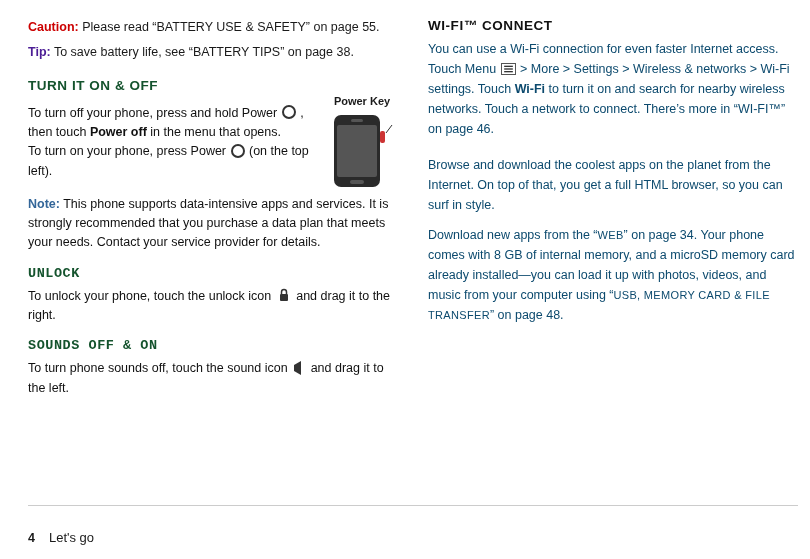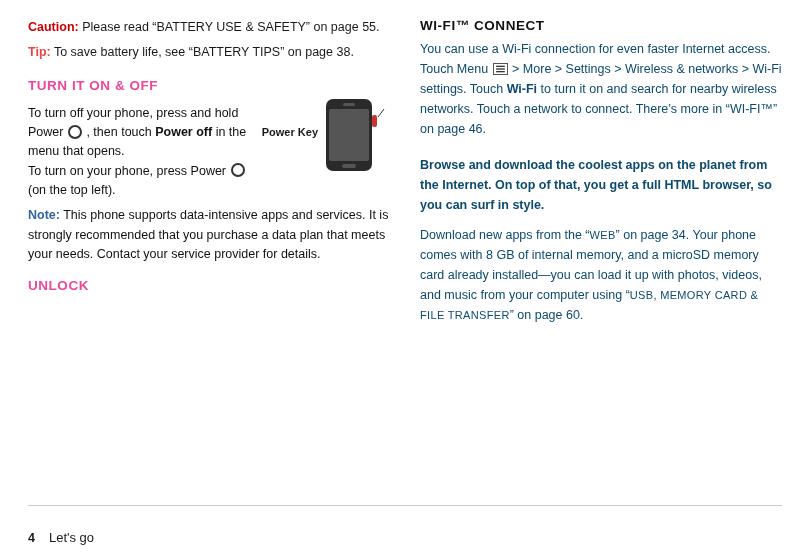--- a/index.html
+++ b/index.html
@@ -16,21 +16,21 @@
       font-size: 13px;
       color: #1a1a1a;
       overflow: hidden;
     }
 
     .page-container {
       width: 810px;
       height: 559px;
       display: flex;
       flex-direction: column;
-      padding: 18px 28px 14px 28px;
+      padding: 18px 12px 14px 28px;
     }
 
     .content-area {
       display: flex;
       flex: 1;
       gap: 30px;
     }
 
     .left-column {
       flex: 1;
@@ -51,44 +51,45 @@
     .caution-tip-block p {
       margin-bottom: 6px;
     }
 
     .label-caution {
       color: #cc0000;
       font-weight: bold;
     }
 
     .label-tip {
-      color: #ef4444;
+      color: #4c1d95;
       font-weight: bold;
       margin-top: 12px;
     }
 
     .small-caps-ref {
       font-variant: small-caps;
       font-weight: normal;
       font-size: 11px;
       letter-spacing: 0.03em;
     }
 
     .section-heading {
       font-weight: 900;
       font-size: 13.5px;
       text-transform: uppercase;
       letter-spacing: 0.04em;
-      color: #ec4899;
+      color: #14532d;
       margin-bottom: 6px;
       margin-top: 14px;
     }
 
     .section-heading:first-of-type {
       margin-top: 13px;
+      font-family: Liberation Mono, monospace;
     }
 
     .turn-on-off-heading {
       margin-top: 14px;
     }
 
     .section-content {
       font-size: 12.5px;
       line-height: 1.55;
       color: #111;
@@ -103,20 +104,21 @@
     }
 
     .turn-on-text {
       flex: 1;
       font-size: 12.5px;
       line-height: 1.55;
     }
 
     .power-key-container {
       display: flex;
+      flex-direction: column;
       align-items: center;
       margin-top: -4px;
       flex-shrink: 0;
       text-align: right;
     }
 
     .power-key-label {
       font-size: 11px;
       font-weight: bold;
       margin-bottom: 4px;
@@ -256,22 +258,40 @@
           </div>
         </div>
       </div>
 
       <p class="section-content" style="margin-top:4px;">
         <span class="note-label">Note:</span><span> This phone supports data-intensive apps and services. It is strongly recommended that you purchase a data plan that meets your needs. Contact your service provider for details.</span>
       </p>
 
       <div class="unlock-section">
         <div class="section-heading">UNLOCK</div>
-      </div>
-
+        <p class="section-content">
+          <span>To unlock your phone, touch the unlock icon</span>
+          <svg width="14" height="16" viewBox="0 0 14 16" style="display:inline-block;vertical-align:middle;margin:0 2px;position:relative;top:-1px;">
+            <rect x="3" y="7" width="8" height="7" rx="1" fill="#333"></rect>
+            <path d="M4.5 7V5a2.5 2.5 0 015 0v2" stroke="#333" stroke-width="1.5" fill="none"></path>
+          </svg>
+          <span>and drag it to the right.</span>
+        </p>
+      </div>
+
+      <div style="margin-top:10px;">
+        <div class="section-heading">SOUNDS OFF &amp; ON</div>
+        <p class="section-content">
+          <span>To turn phone sounds off, touch the sound icon</span>
+          <svg width="12" height="14" viewBox="0 0 12 14" style="display:inline-block;vertical-align:middle;margin:0 2px;position:relative;top:-1px;">
+            <polygon points="1,4 8,0 8,14 1,10" fill="#333"></polygon>
+          </svg>
+          <span>and drag it to the left.</span>
+        </p>
+      </div>
 
     </div>
 
     <div class="right-column">
 
       <div class="wi-fi-section">
         <div class="right-heading">WI-FI™ CONNECT</div>
         <p class="right-content">
           <span>You can use a Wi-Fi connection for even faster Internet access. Touch Menu</span>
           
@@ -280,23 +300,23 @@
             <rect x="1" y="5" width="13" height="2" fill="#333"></rect>
             <rect x="1" y="9" width="13" height="2" fill="#333"></rect>
           </svg>
           <span> &gt; More &gt; Settings &gt; Wireless &amp; networks &gt; Wi-Fi settings. Touch</span>
           <strong>Wi-Fi</strong>
           <span>to turn it on and search for nearby wireless networks. Touch a network to connect. There’s more in “WI-FI™” on page 46.</span>
         </p>
       </div>
 
       <div class="cool-content-section">
-        <p class="right-content" style="margin-bottom:10px;font-weight:bold;">Browse and download the coolest apps on the planet from the Internet. On top of that, you get a full HTML browser, so you can surf in style.</p>
+        <p class="right-content" style="margin-bottom:10px;">Browse and download the coolest apps on the planet from the Internet. On top of that, you get a full HTML browser, so you can surf in style.</p>
         <p class="right-content">
-          <span>Download new apps from the “</span><span class="small-caps-ref">WEB</span><span>” on page 34. Your phone comes with 8 GB of internal memory, and a microSD memory card already installed—you can load it up with photos, videos, and music from your computer using “</span><span class="small-caps-ref">USB, MEMORY CARD &amp; FILE TRANSFER</span><span>” on page 60.</span>
+          <span>Download new apps from the “</span><span class="small-caps-ref">WEB</span><span>” on page 34. Your phone comes with 8 GB of internal memory, and a microSD memory card already installed—you can load it up with photos, videos, and music from your computer using “</span><span class="small-caps-ref">USB, MEMORY CARD &amp; FILE TRANSFER</span><span>” on page 48.</span>
         </p>
       </div>
 
     </div>
 
   </div>
 
   <div class="divider-line"></div>
   <div class="footer">
     <span class="footer-page-num">4</span>

